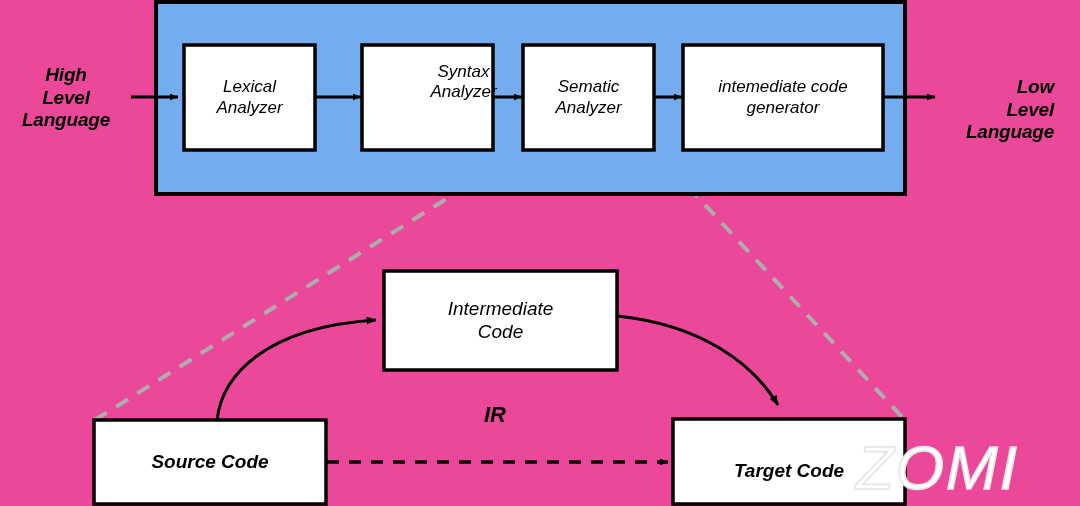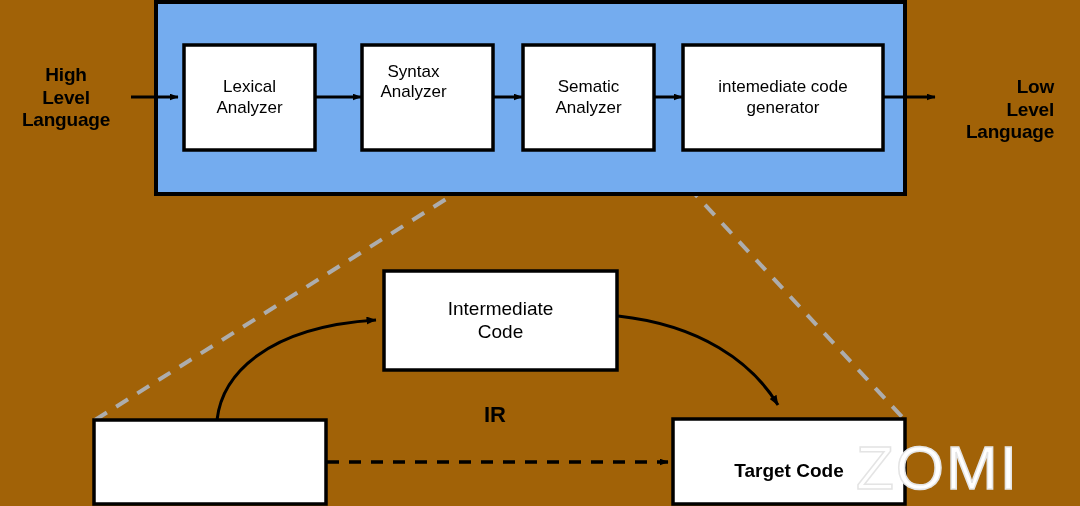--- a/index.html
+++ b/index.html
@@ -7,22 +7,23 @@
     padding: 0;
     background: #ffffff;
   }
   body {
     font-family: "Liberation Sans", sans-serif;
   }
   #canvas {
     position: relative;
     width: 1080px;
     height: 506px;
-    background: #a16207;
+    background: #ec4899;
     overflow: hidden;
+    font-style: italic;
   }
   #vector-layer {
     position: absolute;
     left: 0;
     top: 0;
     width: 1080px;
     height: 506px;
   }
   .txt {
     position: absolute;
@@ -118,32 +119,33 @@
 Level
 Language</div>
 
   <div class="txt side-label" style="left:940px; top:64px; width:140px; height:92px;text-align:right;">Low
 Level
 Language</div>
 
   <div class="txt stage-label" style="left:184px; top:45px; width:131px; height:105px;text-align:center;">Lexical
 Analyzer</div>
 
-  <div class="txt stage-label" style="left:348px; top:45px; width:131px; height:74px;">Syntax
+  <div class="txt stage-label" style="left:362px; top:45px; width:131px; height:74px;padding-left:36px;">Syntax
 Analyzer</div>
 
   <div class="txt stage-label" style="left:523px; top:45px; width:131px; height:105px;border-radius:19px;">Sematic
 Analyzer</div>
 
   <div class="txt stage-label" style="left:683px; top:45px; width:200px; height:105px;">intemediate code
 generator</div>
 
   <div class="txt node-label-plain" style="left:384px; top:271px; width:233px; height:99px;">Intermediate
 Code</div>
 
+  <div class="txt node-label-bold" style="left:94px; top:420px; width:232px; height:84px;">Source Code</div>
 
   <div class="txt node-label-bold" style="left:673px; top:419px; width:232px; height:104px;">Target Code</div>
 
   <div class="txt ir-label" style="left:455px; top:398px; width:80px; height:34px;">IR</div>
 
   <div class="watermark">ZOMI酱</div>
 
 </div>
 
 </body></html>

